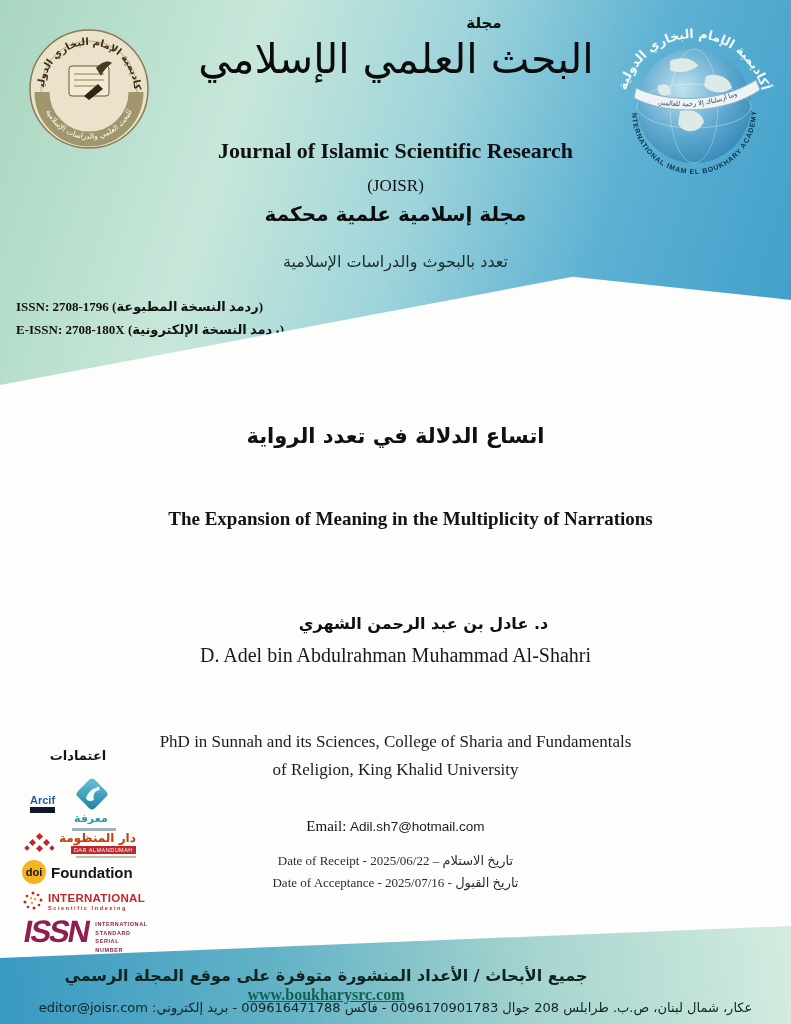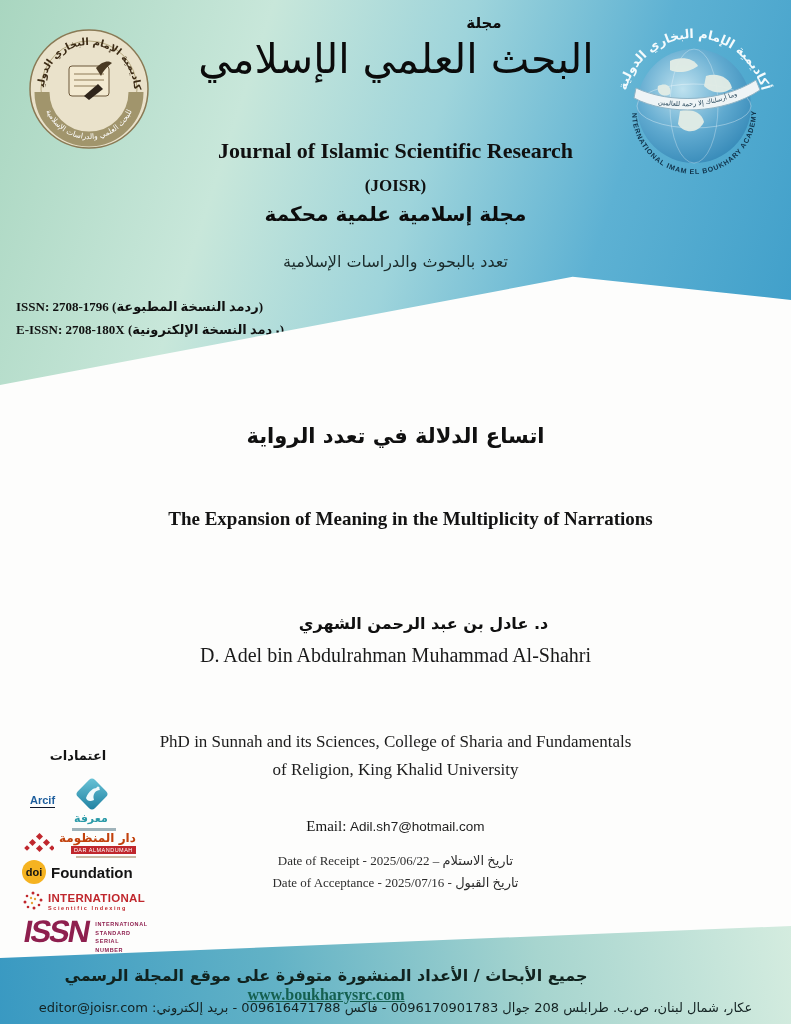--- a/index.html
+++ b/index.html
@@ -9,21 +9,21 @@
   .sans{font-family:"Liberation Sans","DejaVu Sans",sans-serif;}
 
   
   .header-band{position:absolute;left:0;top:0;width:791px;height:385px;
     background:linear-gradient(108deg,#a9d6c0 0%,#c8e7da 30%,#9ed4db 52%,#5db1d3 74%,#3e9ec9 100%);
     clip-path:polygon(0 0,100% 0,100% 77.9%,72.4% 71.9%,0 100%);}
   .calli-wrap{position:absolute;left:165px;top:16px;width:462px;text-align:center;}
   .calli-small{display:block;font-size:15px;font-weight:bold;color:#0d0d0d;transform:translateX(88px);line-height:1;}
   .calli-main{display:block;font-size:41px;color:#0b0b0b;line-height:1.4;letter-spacing:-1px;}
   .jr-title-en{position:absolute;left:0;top:138px;width:791px;text-align:center;font-size:22px;font-weight:bold;color:#101010;}
-  .jr-abbr{position:absolute;left:0;top:176px;width:791px;text-align:center;font-size:17px;font-weight:bold;color:#101010;}
+  .jr-abbr{position:absolute;left:0;top:176px;width:791px;text-align:center;font-size:17px;font-weight:normal;color:#101010;}
   .jr-sub-ar{position:absolute;left:0;top:202px;width:791px;text-align:center;font-size:20px;font-weight:bold;color:#0c0c0c;}
   .jr-tag-ar{position:absolute;left:0;top:252px;width:791px;text-align:center;font-size:16px;color:#1b2b2b;}
 
   .issn-block{position:absolute;left:16px;top:296px;width:300px;font-size:13px;font-weight:bold;line-height:1.75;color:#101010;}
   .issue-block{position:absolute;right:8px;top:297px;width:292px;text-align:center;}
   .issue-ar{direction:rtl;font-size:12.5px;font-weight:bold;color:#101010;line-height:1.3;}
   .issue-en{font-size:14px;font-weight:bold;color:#121212;line-height:1.45;}
   .pages-row{display:flex;justify-content:space-between;padding:4px 4px 0 28px;font-size:11px;font-weight:bold;color:#141414;}
   .pages-ar{direction:rtl;}
 
@@ -42,21 +42,21 @@
   .email-row{position:absolute;left:0;top:818px;width:791px;text-align:center;font-size:15px;color:#161616;}
   .email-val{font-family:"Liberation Sans","DejaVu Sans",sans-serif;font-size:13.5px;color:#222;}
   .date-line1{position:absolute;left:0;top:853px;width:791px;text-align:center;font-size:13px;color:#2d2d2d;}
   .date-line2{position:absolute;left:0;top:875px;width:791px;text-align:center;font-size:13px;color:#2d2d2d;}
 
   
   .acc-head{position:absolute;left:38px;top:748px;width:80px;text-align:center;direction:rtl;
     font-size:13px;font-weight:bold;color:#141414;}
   .acc-arcif{position:absolute;left:26px;top:774px;width:110px;}
   .arcif-txt{position:absolute;left:4px;top:20px;font-size:11px;font-weight:bold;color:#1f5f9e;
-    font-family:"Liberation Sans",sans-serif;border-bottom:1px solid #0f172a;padding-bottom:1px;}
+    font-family:"Liberation Sans",sans-serif;border-bottom:6px solid #0f172a;padding-bottom:1px;}
   .arcif-diamond{position:absolute;left:46px;top:0px;}
   .emarefa-txt{position:absolute;left:48px;top:38px;font-size:11px;font-weight:bold;color:#2a9aa8;direction:rtl;}
   .emarefa-bar{position:absolute;left:46px;top:54px;width:44px;height:3px;background:#9fb3ba;}
   .acc-dar{position:absolute;left:24px;top:832px;display:flex;align-items:center;gap:5px;}
   .dar-col{display:flex;flex-direction:column;align-items:flex-end;}
   .dar-ar{font-size:12px;font-weight:bold;color:#c2410c;direction:rtl;line-height:1.1;}
   .dar-en{font-size:5.5px;color:#fff;background:#c0272d;padding:1px 3px;letter-spacing:.5px;
      font-family:"Liberation Sans",sans-serif;margin-top:1px;}
   .dar-bar{width:60px;height:2px;background:#c9b9a5;margin-top:2px;}
   .acc-doi{position:absolute;left:22px;top:860px;display:flex;align-items:center;gap:5px;}

